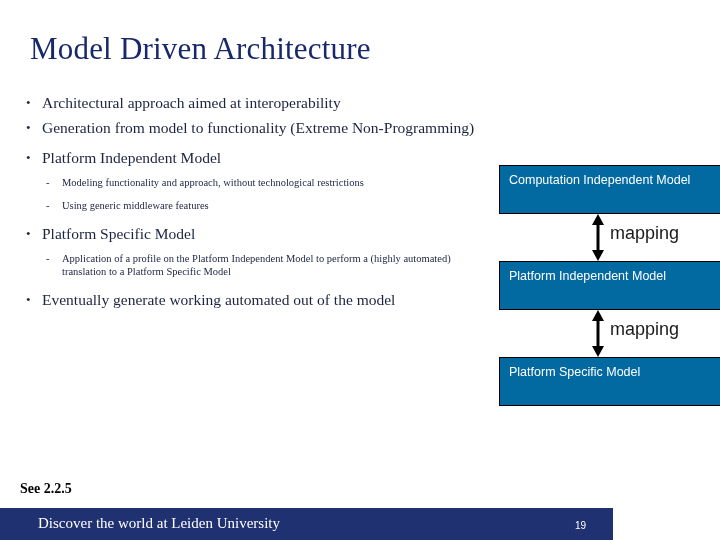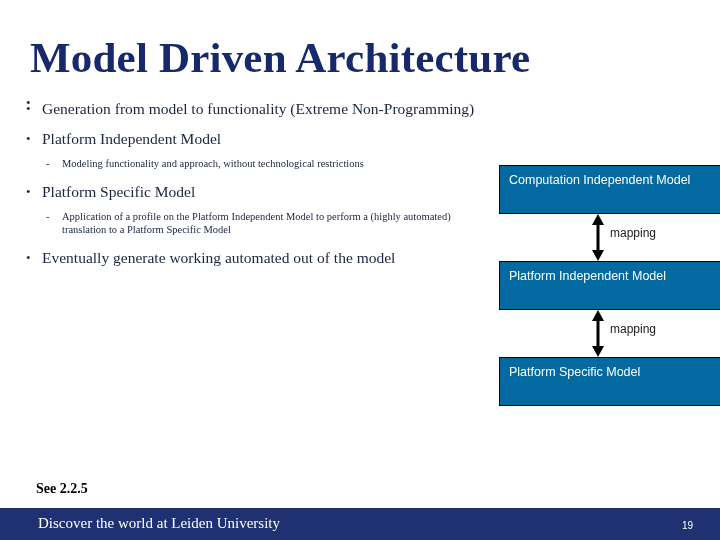--- a/index.html
+++ b/index.html
@@ -21,27 +21,26 @@
     background: #ffffff;
   }
 
   
   .slide-title {
     position: absolute;
     left: 30px;
     top: 30px;
     width: 640px;
     font-family: "Liberation Serif", serif;
-    font-weight: bold;
-    font-size: 43px;
+    font-weight: normal;
+    font-size: 31px;
     line-height: 38px;
     color: #17286b;
     letter-spacing: 0.2px;
     white-space: nowrap;
-    margin-top: 9px;
   }
 
   
   .body-col {
     position: absolute;
     left: 22px;
     top: 93px;
     width: 470px;
   }
   .bullet-l1 {
@@ -116,44 +115,44 @@
   .arrow-group svg {
     position: absolute;
     left: 0;
     top: 0;
   }
   .maplabel {
     position: absolute;
     left: 22px;
     top: 12px;
     font-family: "Liberation Sans", sans-serif;
-    font-size: 12px;
+    font-size: 18px;
     line-height: 15px;
     color: #1b1b1b;
     white-space: nowrap;
   }
 
   
   .see-ref {
     position: absolute;
-    left: 36px;
+    left: 20px;
     top: 481px;
     font-family: "Liberation Serif", serif;
     font-weight: bold;
     font-size: 14px;
     color: #000000;
     text-align: center;
   }
 
   
   .footer-bar {
     position: absolute;
     left: 0;
     top: 508px;
-    width: 720px;
+    width: 613px;
     height: 32px;
     background: #1F3170;
   }
   .footer-text {
     position: absolute;
     left: 38px;
     top: 7px;
     font-family: "Liberation Serif", serif;
     font-size: 15px;
     color: #ffffff;
@@ -172,39 +171,41 @@
 <body>
 
 <div id="slide">
 
   <div class="slide-title">Model Driven Architecture</div>
 
   <div class="body-col">
 
     <div class="bullet-l1">
       <span class="marker">•</span>
+      <span>Architectural approach aimed at interoperability</span>
     </div>
 
     <div class="bullet-l1 sp-after-1">
       <span class="marker">•</span>
       <span>Generation from model to functionality (Extreme Non-Programming)</span>
     </div>
 
     <div class="bullet-l1 sp-l1-tight">
       <span class="marker">•</span>
       <span>Platform Independent Model</span>
     </div>
 
     <div class="bullet-l2">
       <span class="marker">-</span>
       <span>Modeling functionality and approach, without technological restrictions</span>
     </div>
 
     <div class="bullet-l2">
       <span class="marker">-</span>
+      <span>Using generic middleware features</span>
     </div>
 
     <div class="bullet-l2 sp-after-2">
       <span class="marker">-</span>
     </div>
 
     <div class="bullet-l1 sp-l1-tight">
       <span class="marker">•</span>
       <span>Platform Specific Model</span>
     </div>

